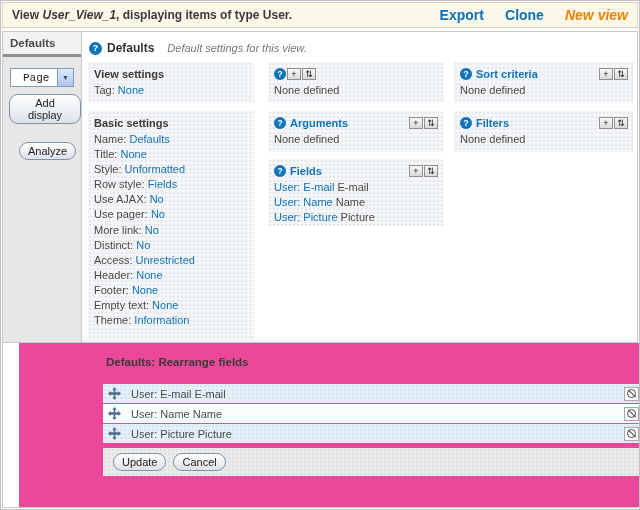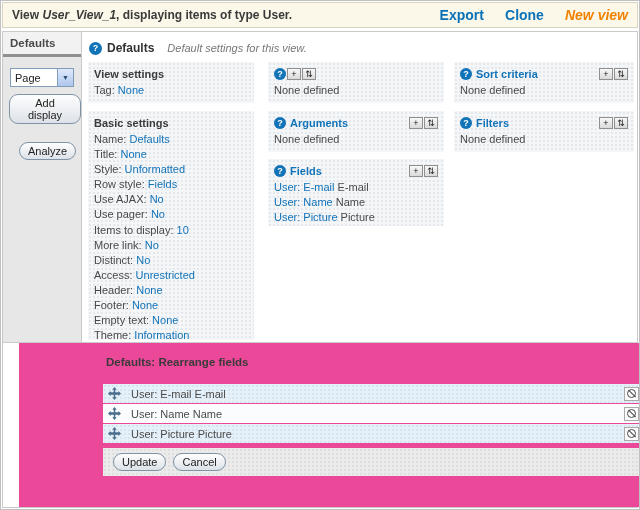--- a/index.html
+++ b/index.html
@@ -24,21 +24,21 @@
                border:1px solid #c9c9c9; background:#fff; }
 
   
   .sidebar { position:absolute; left:0; top:0; width:79px; height:311px;
              background:#e7e7e7; border-right:1px solid #c9c9c9; }
   .tab { height:25px; background:#f2f2f2; border-bottom:3px solid #8f8f8f;
          font-weight:bold; font-size:11.5px; color:#4a4a4a; padding:5px 0 0 7px;
          cursor:pointer; }
   .fake-select { margin:11px 7px 7px 7px; height:19px; border:1px solid #7f9db9;
                  background:#fff; display:flex; align-items:stretch; cursor:pointer; }
-  .fake-select .val { flex:1; padding:3px 0 0 4px; color:#222; }
+  .fake-select .val { flex:1; padding:3px 0 0 12px; color:#222;font-family:Liberation Mono, monospace; }
   .fake-select .arrow { width:16px; background:linear-gradient(#dfe9fb,#aec7ee);
                  border-left:1px solid #7f9db9; color:#2d4e77; font-size:7px;
                  display:flex; align-items:center; justify-content:center; }
   .btn { border:1px solid #7f93a6; border-radius:9px;
          background:linear-gradient(#fefefe,#dde2e8); color:#222;
          font-family:"Liberation Sans",sans-serif; font-size:11px;
          padding:2px 8px; cursor:pointer; }
   .add-display { margin-left:6px; }
   .analyze { position:absolute; left:16px; top:110px; }
 
@@ -155,22 +155,20 @@
       <div class="bline"><span class="lbl">Title:</span>
         <a class="val-link">None</a></div>
       <div class="bline"><span class="lbl">Style:</span>
         <a class="val-link">Unformatted</a></div>
       <div class="bline"><span class="lbl">Row style:</span>
         <a class="val-link">Fields</a></div>
       <div class="bline"><span class="lbl">Use AJAX:</span>
         <a class="val-link">No</a></div>
       <div class="bline"><span class="lbl">Use pager:</span>
         <a class="val-link">No</a></div>
-      <div class="bline"><span class="lbl">Items to display:</span>
-        <a class="val-link">10</a></div>
       <div class="bline"><span class="lbl">More link:</span>
         <a class="val-link">No</a></div>
       <div class="bline"><span class="lbl">Distinct:</span>
         <a class="val-link">No</a></div>
       <div class="bline"><span class="lbl">Access:</span>
         <a class="val-link">Unrestricted</a></div>
       <div class="bline"><span class="lbl">Header:</span>
         <a class="val-link">None</a></div>
       <div class="bline"><span class="lbl">Footer:</span>
         <a class="val-link">None</a></div>

